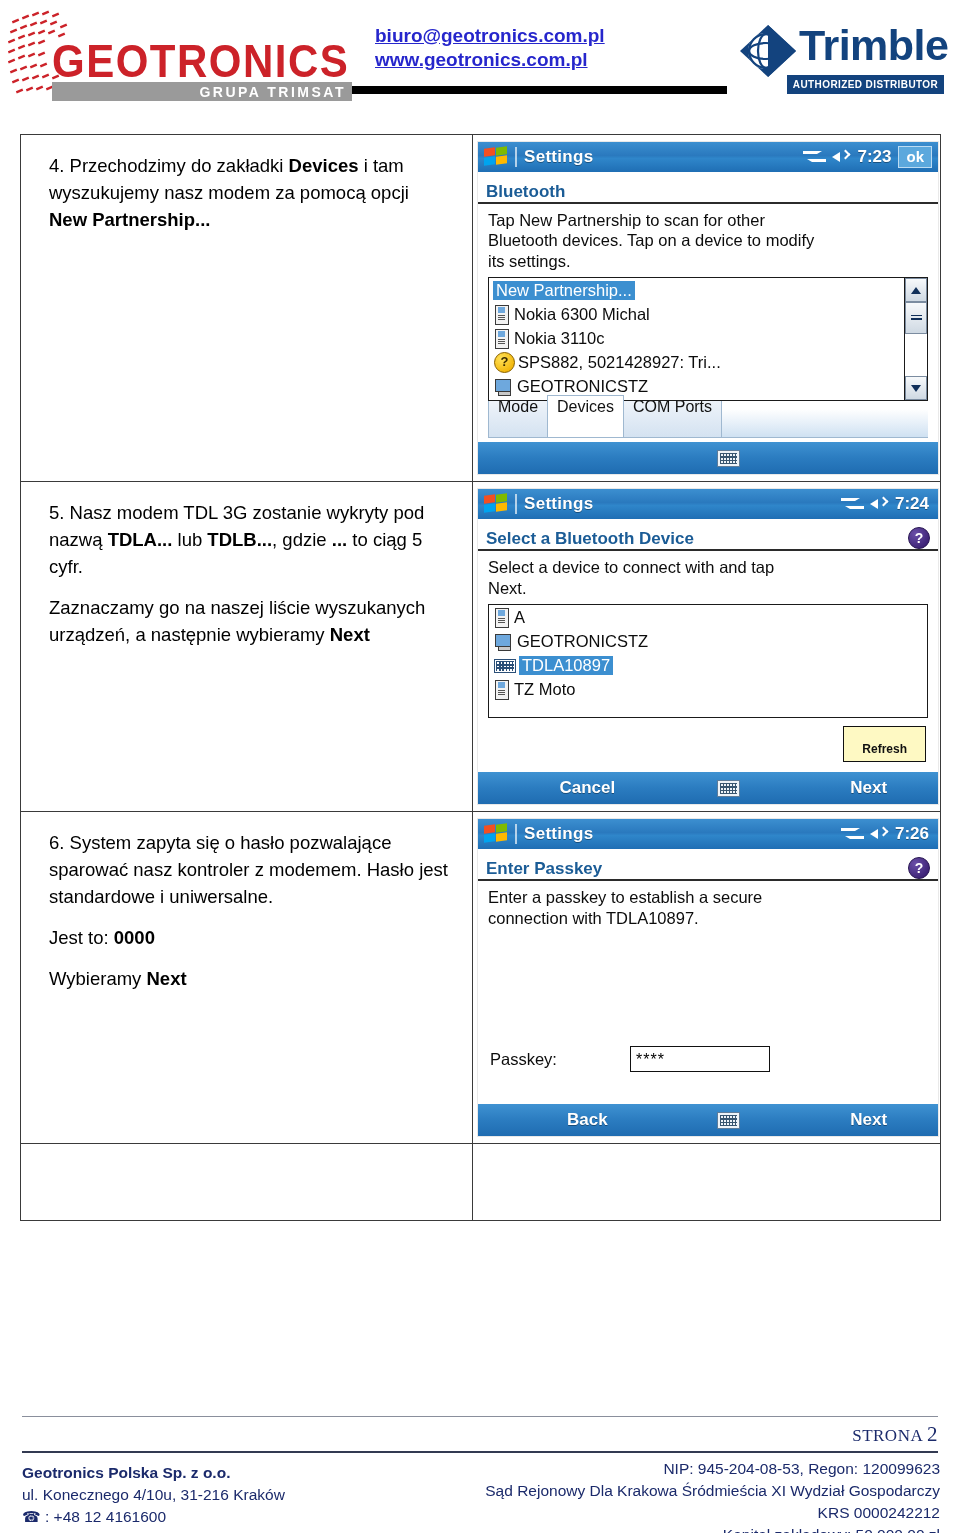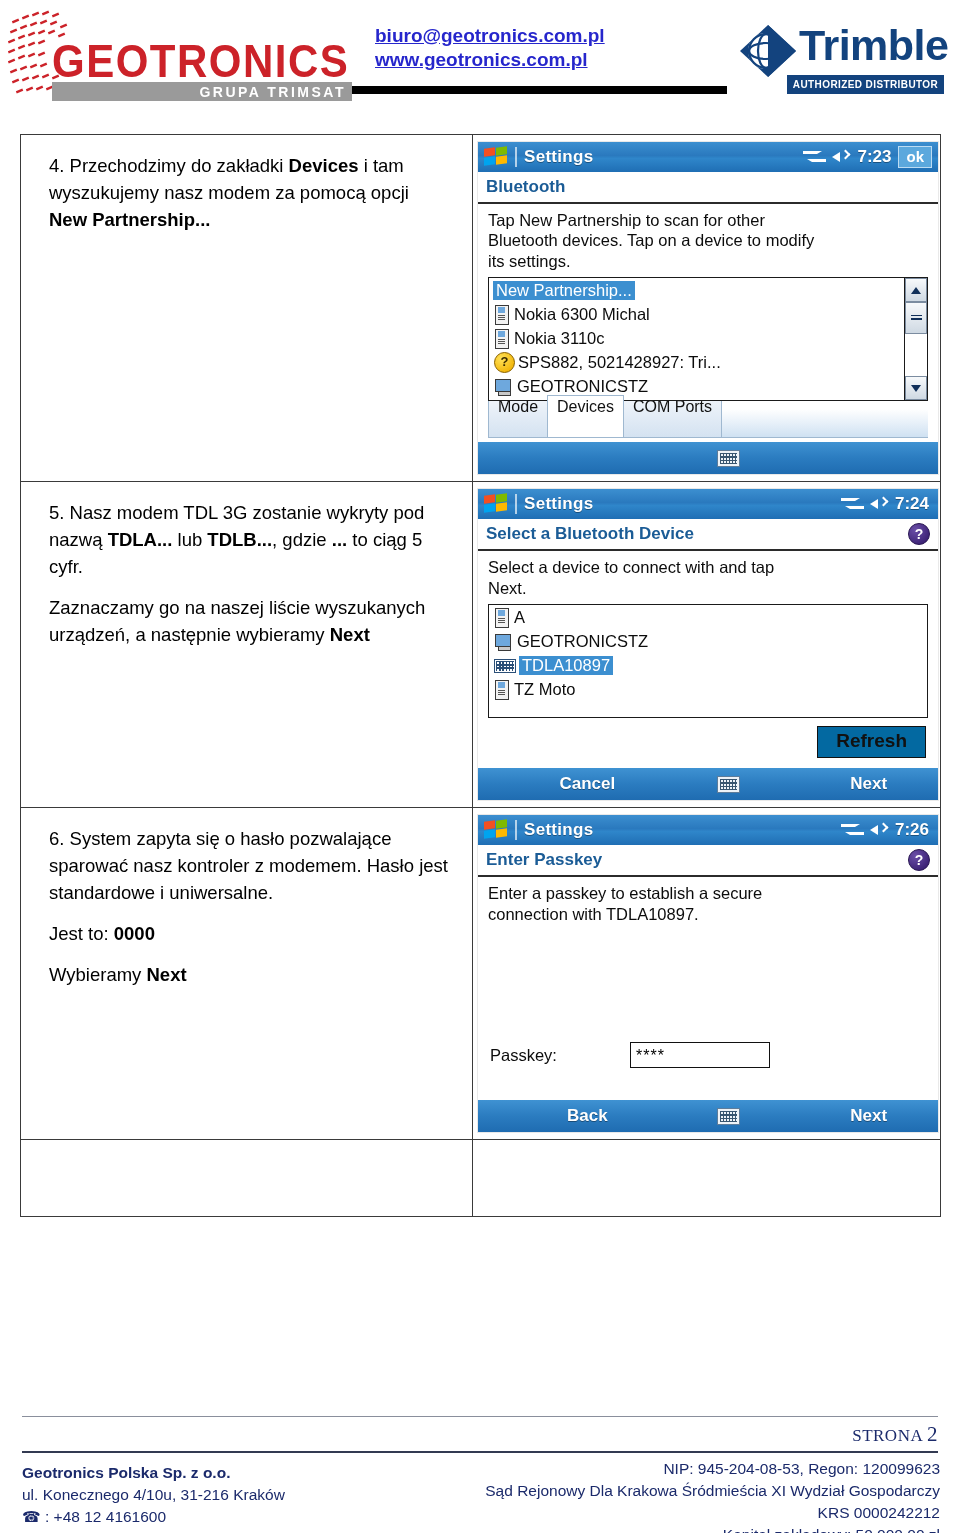--- a/index.html
+++ b/index.html
@@ -244,21 +244,21 @@
     font-weight: bold;
     padding: 1px 7px 2px 7px;
     margin-right: 4px;
     text-align: right;
   }
 
   .ppc-subhead {
     height: 30px;
     padding: 0 8px 0 8px;
     display: flex;
-    align-items: center;
+    align-items: flex-end;
     background: #ffffff;
     border-bottom: 2px solid #2b2b2b;
   }
   .ppc-subhead-title {
     color: #1b5c96;
     font-size: 17px;
     font-weight: bold;
   }
   .ppc-subhead .sp { flex: 1 1 auto; }
   .help-badge {
@@ -469,26 +469,26 @@
       repeating-linear-gradient(to right,#38556f 0 1.2px, transparent 1.2px 3px),
       repeating-linear-gradient(to bottom,#38556f 0 1.2px, transparent 1.2px 3.4px);
   }
 
   .refresh-wrap {
     display: flex;
     justify-content: flex-end;
     padding: 8px 2px 6px 0;
   }
   .btn-refresh {
-    background: #0369a1;
+    background: #fef9c3;
     border: 1px solid #111;
-    font-size: 19px;
+    font-size: 12px;
     font-weight: bold;
     color: #111;
-    padding: 3px 18px 5px 18px;
+    padding: 15px 18px 5px 18px;
   }
 
   .passkey-spacer { height: 112px; }
   .passkey-row {
     display: flex;
     align-items: center;
     padding: 0 0 0 2px;
     margin-bottom: 28px;
   }
   .passkey-lbl {

